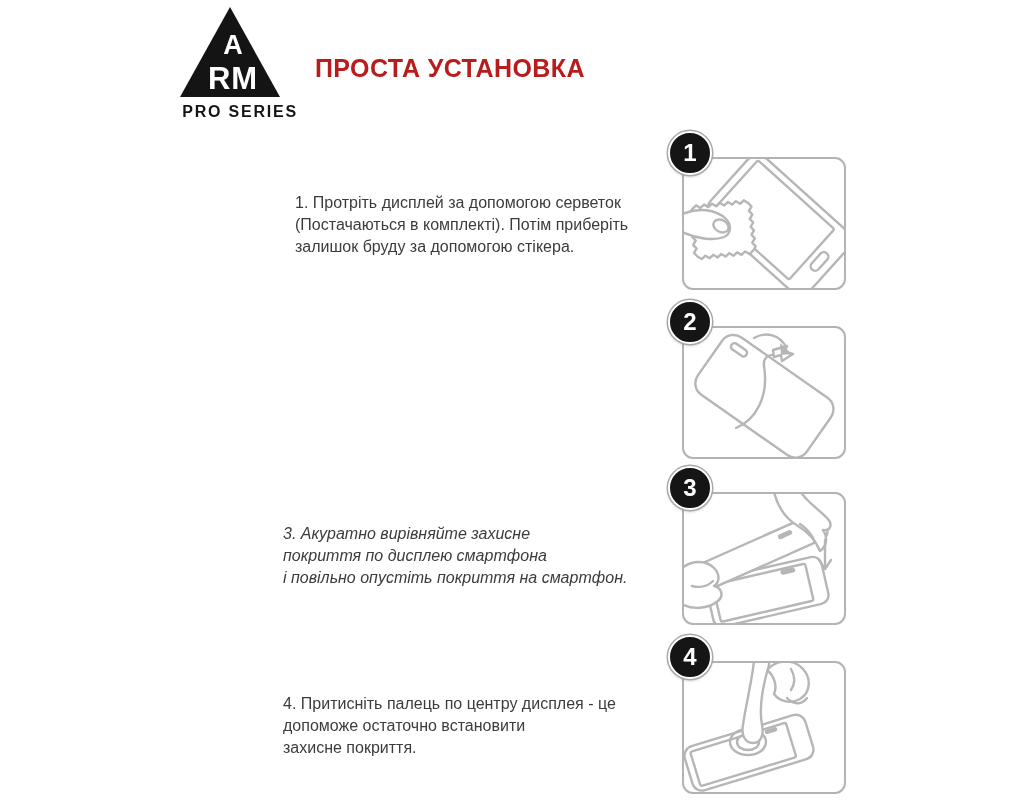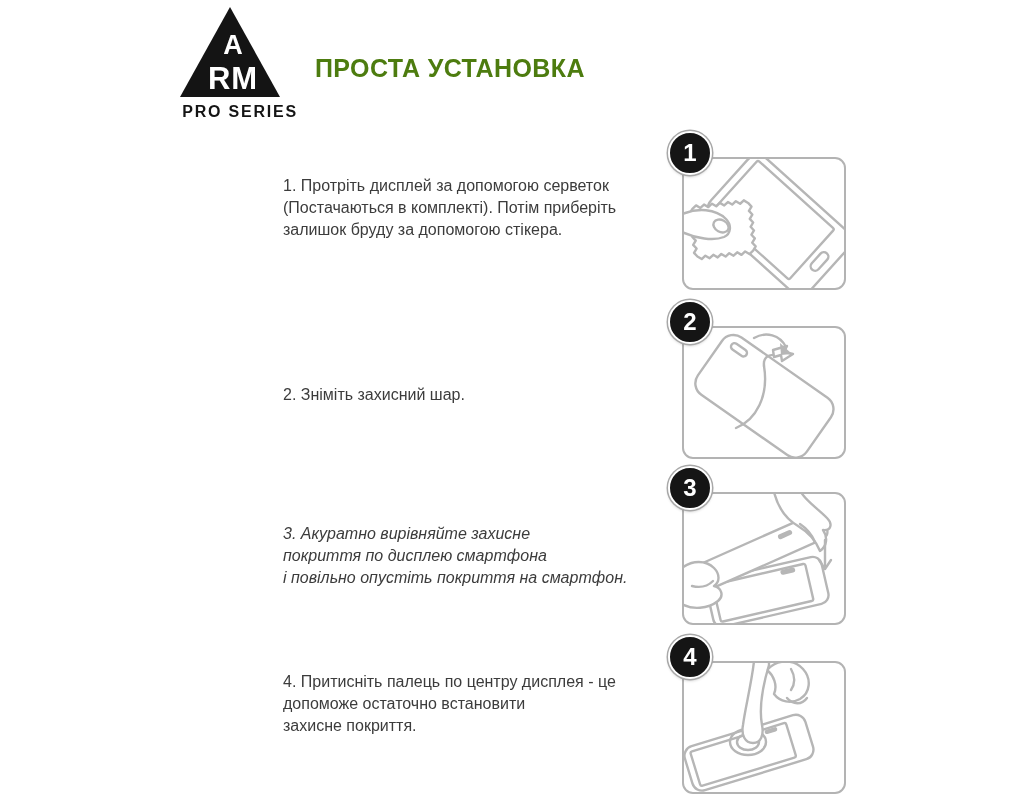--- a/index.html
+++ b/index.html
@@ -10,29 +10,29 @@
 
   
   .logo { position:absolute; left:168px; top:6px; width:130px; }
   .logo-tri { position:absolute; left:12px; top:1px; }
   .logo-sub { position:absolute; left:0; top:97px; width:130px; text-align:right;
               font-size:16px; font-weight:bold; letter-spacing:1.8px; color:#141414;
               white-space:nowrap; }
 
   
   .title { position:absolute; left:315px; top:54px; font-size:25px; font-weight:800;
-           color:#4d7c0f; letter-spacing:0.4px; white-space:nowrap; }
+           color:#b91c1c; letter-spacing:0.4px; white-space:nowrap; }
 
   
   .step-text { position:absolute; left:283px; width:400px; font-size:16px;
                line-height:22px; color:#3c3c3c; white-space:pre-line; }
-  #t1 { top:175px; }
+  #t1 { top:192px;margin-left:12px; }
   #t2 { top:384px; }
   #t3 { top:523px;font-style:italic; }
-  #t4 { top:671px; }
+  #t4 { top:693px; }
 
   
   .illus-wrap { position:absolute; left:682px; width:164px; height:133px; }
   #i1 { top:157px; }
   #i2 { top:326px; }
   #i3 { top:492px; }
   #i4 { top:661px; }
   .frame { position:absolute; inset:0; border:2px solid #b3b3b3; border-radius:11px;
            background:#fff; overflow:hidden; }
   .frame svg { position:absolute; left:0; top:0; }
@@ -60,21 +60,20 @@
       <text x="53" y="82" text-anchor="middle" font-size="31" font-weight="bold" letter-spacing="1" fill="#ffffff">RM</text>
     </svg>
     <div class="logo-sub">PRO SERIES</div>
   </div>
 
   <div class="title">ПРОСТА УСТАНОВКА</div>
 
   <div class="step-text" id="t1">1. Протріть дисплей за допомогою серветок
 (Постачаються в комплекті). Потім приберіть
 залишок бруду за допомогою стікера.</div>
-  <div class="step-text" id="t2">2. Зніміть захисний шар.</div>
   <div class="step-text" id="t3">3. Акуратно вирівняйте захисне
 покриття по дисплею смартфона
 і повільно опустіть покриття на смартфон.</div>
   <div class="step-text" id="t4">4. Притисніть палець по центру дисплея - це
 допоможе остаточно встановити
 захисне покриття.</div>
 
   <div class="illus-wrap" id="i1">
     <div class="frame">
       <svg class="sketch" width="160" height="129" viewBox="0 0 160 129">

